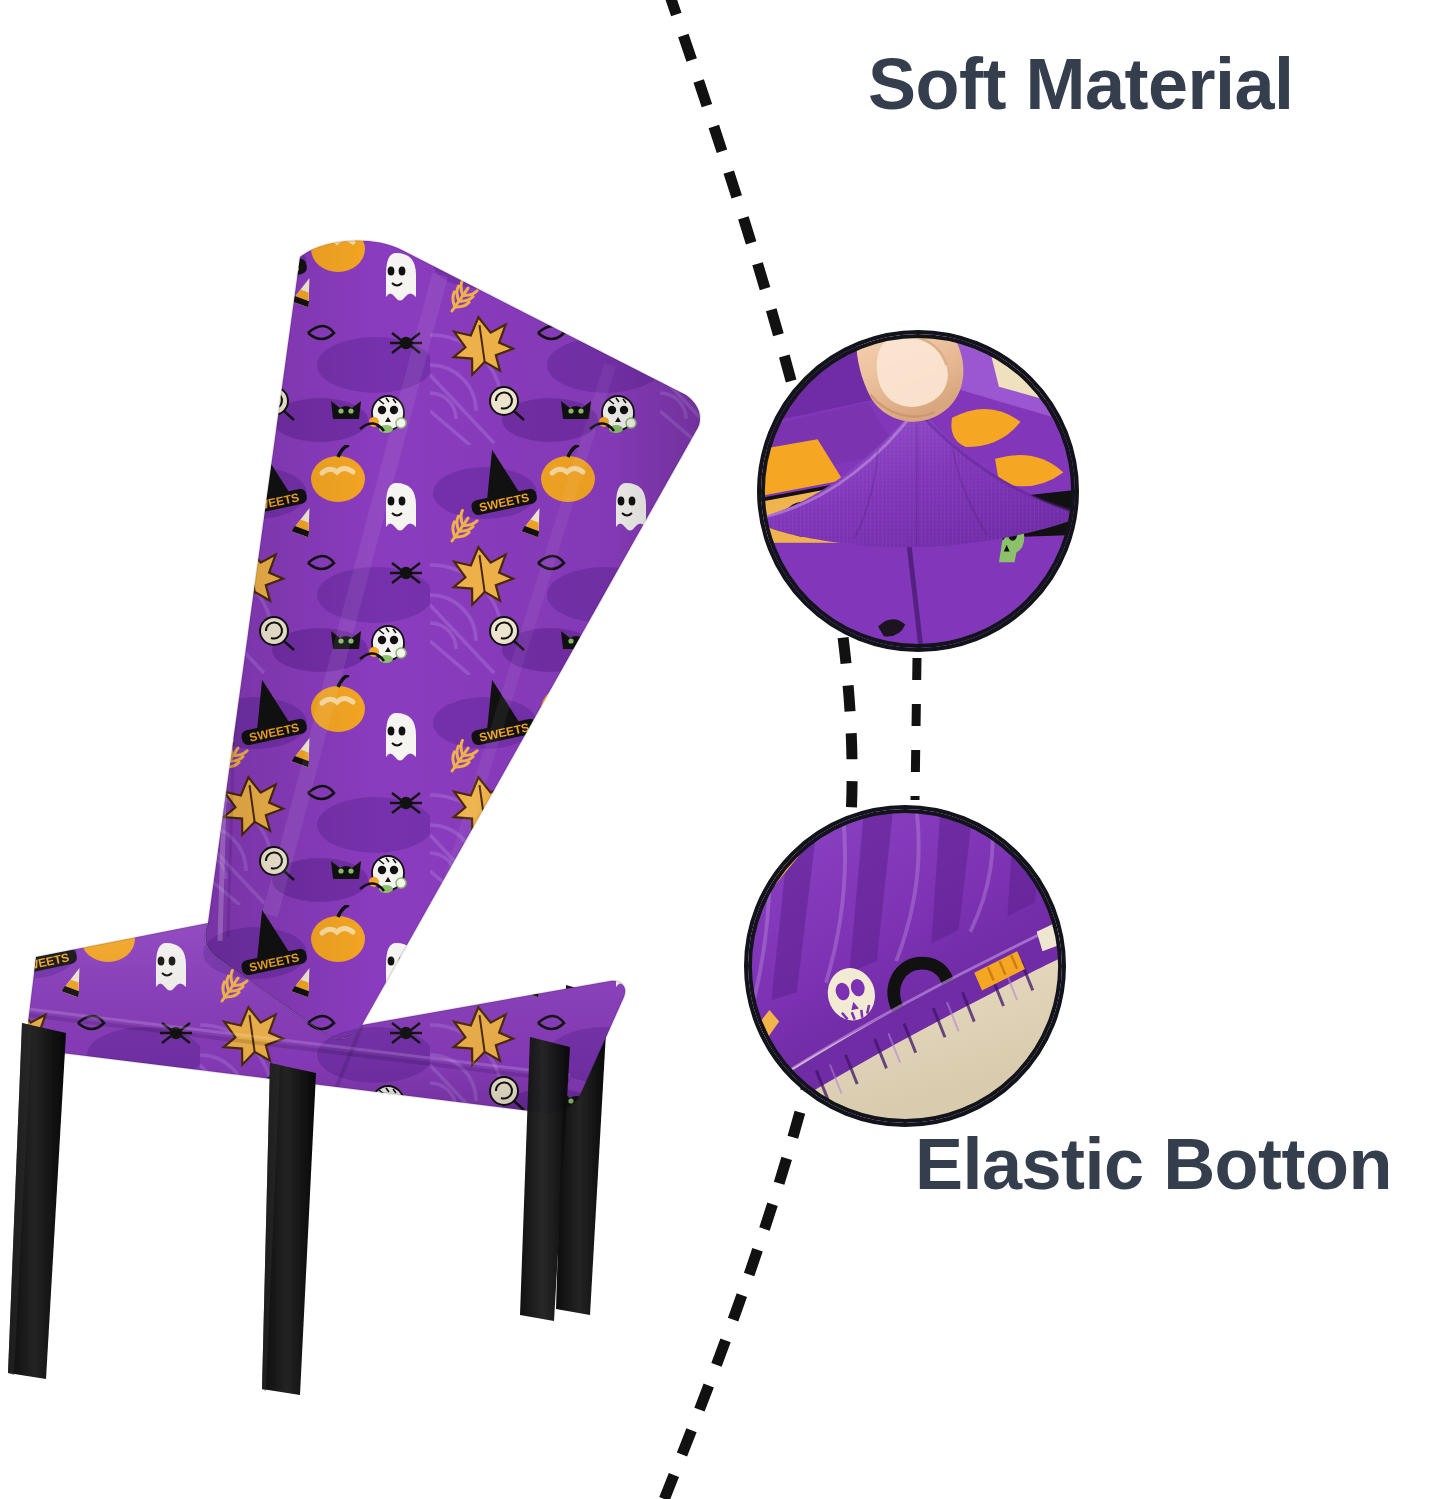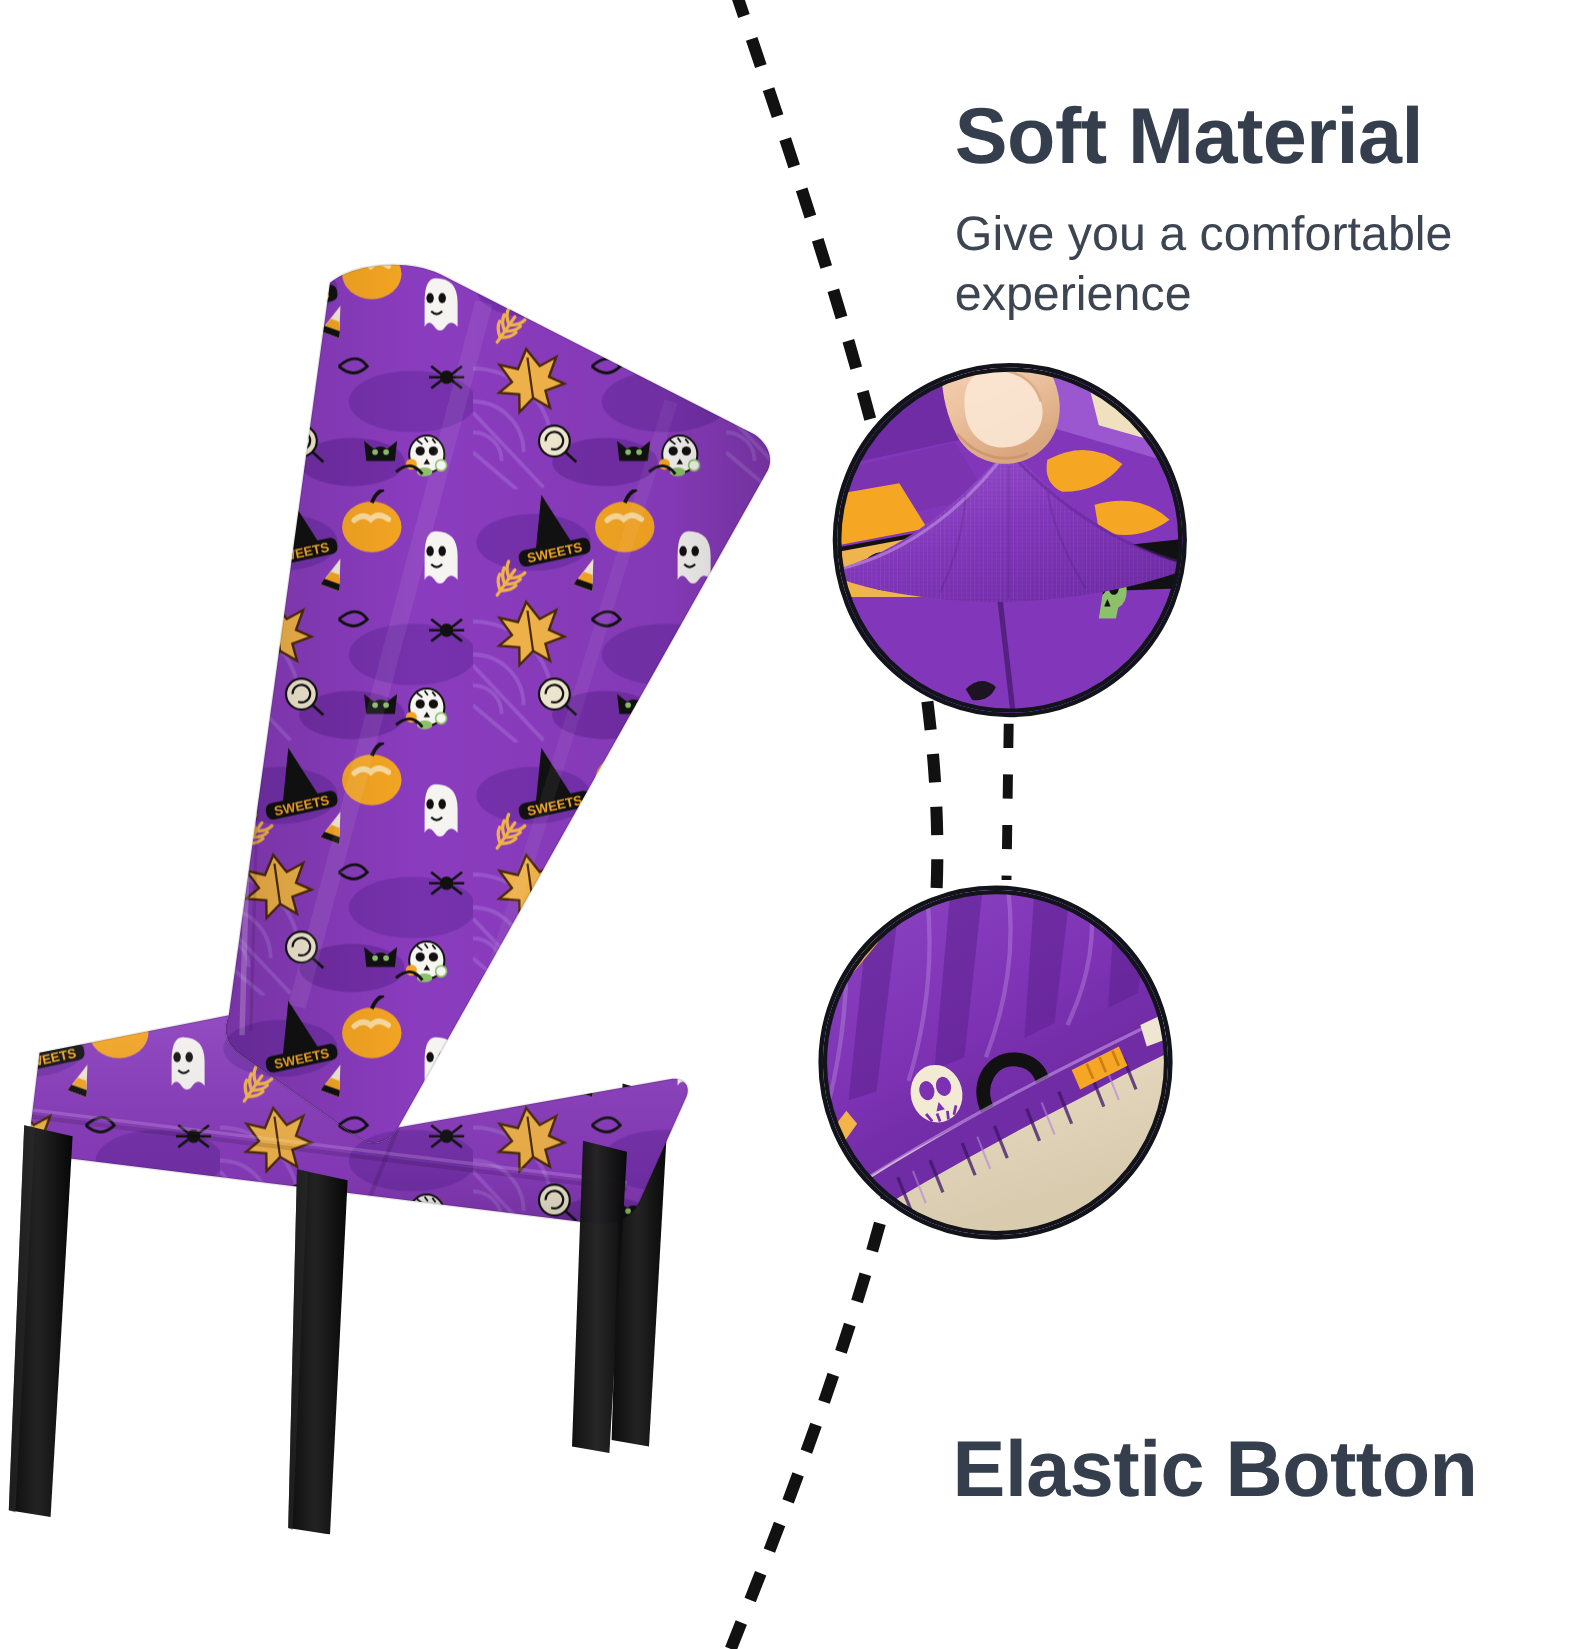--- a/index.html
+++ b/index.html
@@ -7,31 +7,31 @@
   html,body { background:#ffffff; }
   body {
     width:1445px; height:1499px;
     position:relative; overflow:hidden;
     font-family:"Liberation Sans","DejaVu Sans",sans-serif;
     background:#ffffff;
   }
   #stage { position:absolute; inset:0; }
 
   
-  .callout { position:absolute;margin-top:40px; }
+  .callout { position:absolute; }
   .callout h2 {
     font-size:72px; font-weight:bold; line-height:1.0;
     color:#343e4d; letter-spacing:-0.5px; white-space:nowrap;
   }
   .callout p {
     font-size:44px; font-weight:normal; line-height:1.24;
     color:#3c4551; margin-top:26px;
   }
   #callout-soft   { left:868px; top:48px;   width:540px; }
-  #callout-elastic{ left:866px; top:1260px; width:575px; }
+  #callout-elastic{ left:866px; top:1128px; width:575px;text-align:center; }
 
   
   #divider-curve { position:absolute; left:0; top:0; width:1445px; height:1499px; }
 
   
   .detail-circle {
     position:absolute; border-radius:50%;
     border:4px solid #111418; overflow:hidden;
     background:#7d31b4;
   }
@@ -404,20 +404,19 @@
           <path d="M296 126 L334 108 L334 134 L302 146 Z" fill="#efe6d2"></path>
           <path d="M312 120 q8 -6 14 0 q-6 8 -14 0 Z" fill="#111111"></path>
         </g>
       </g>
       <circle cx="161" cy="161" r="159" fill="none" stroke="#111418" stroke-width="4"></circle>
     </svg>
   </div>
 
   <div id="callout-soft" class="callout">
     <h2>Soft Material</h2>
-    <p>Give you a comfortable experience</p>
   </div>
 
   <div id="callout-elastic" class="callout">
     <h2>Elastic Botton</h2>
   </div>
 
 </div>
 
 </body></html>

